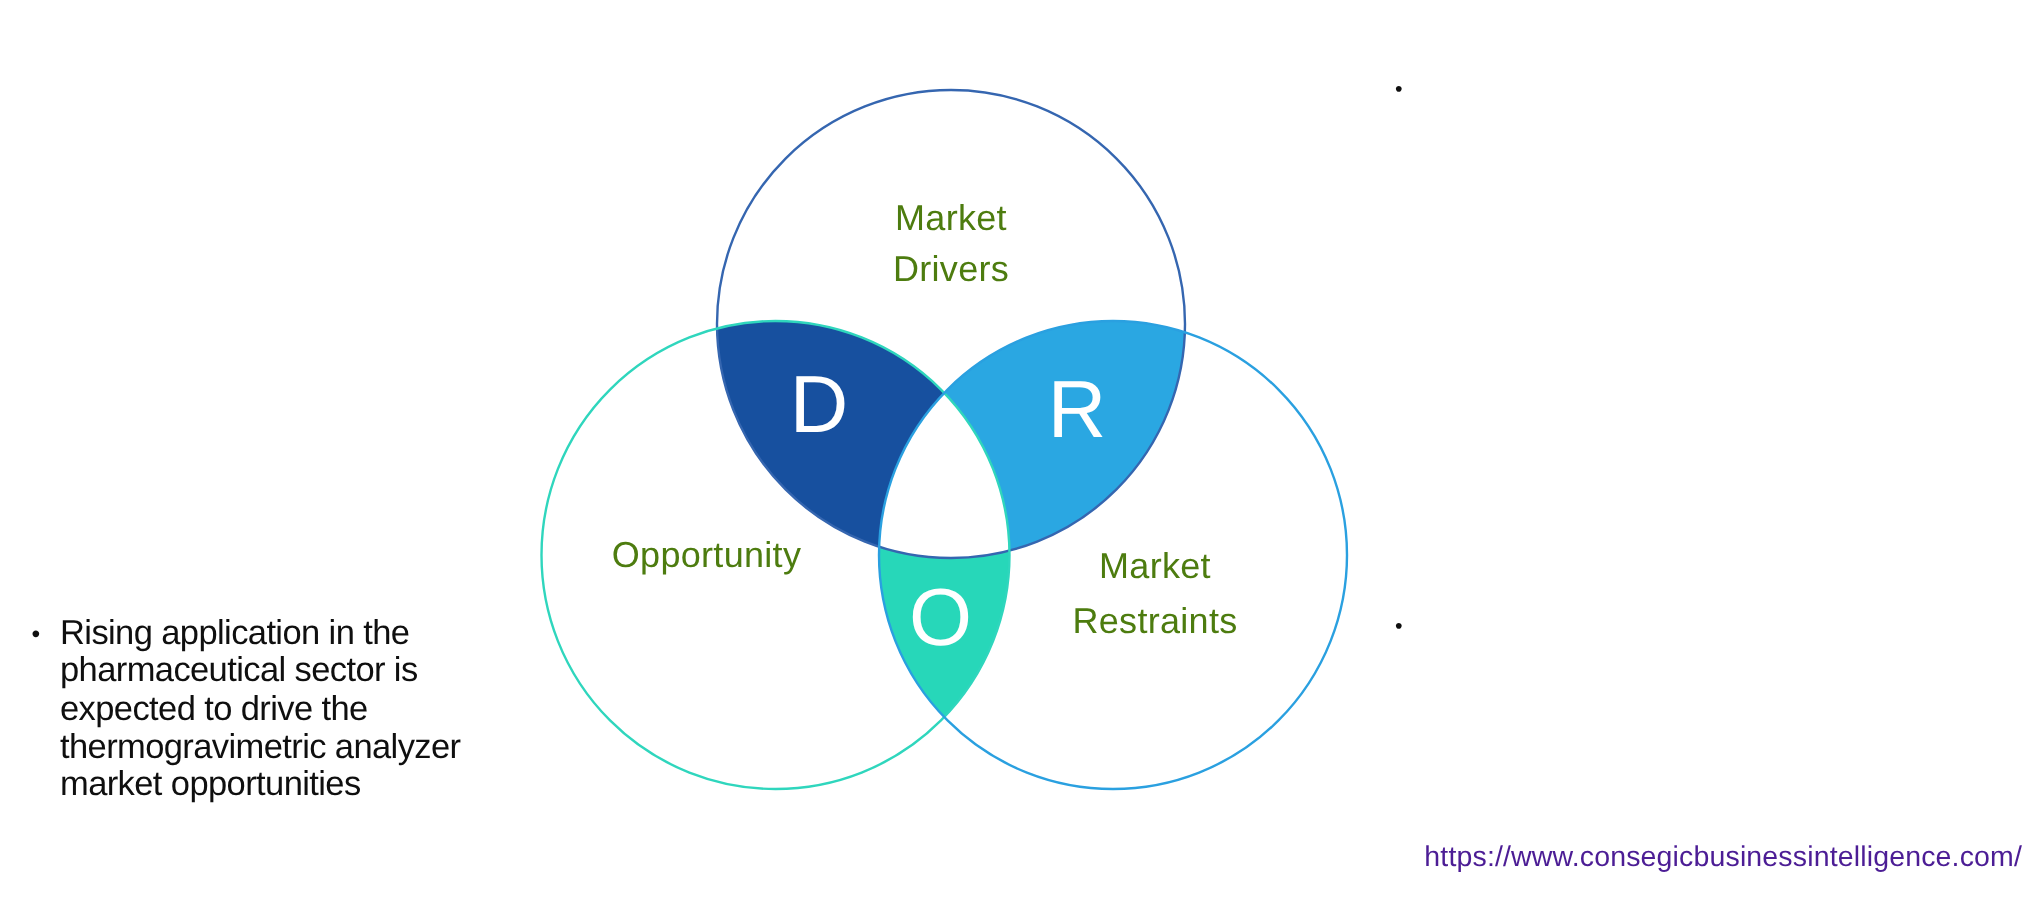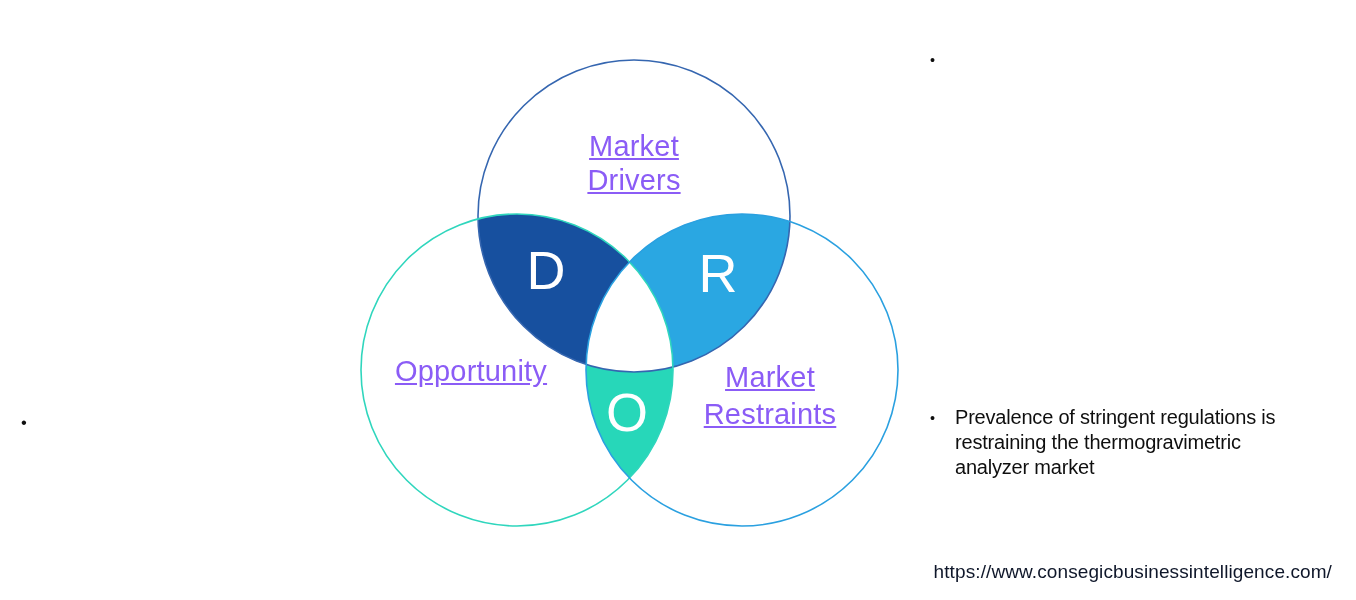--- a/index.html
+++ b/index.html
@@ -12,25 +12,24 @@
     font-family: "Liberation Sans", sans-serif;
     color: #141414;
   }
   #venn-svg { position: absolute; left: 0; top: 0; }
 
   .circle-label {
     position: absolute;
     transform: translate(-50%, -50%);
     text-align: center;
     white-space: pre-line;
-    color: #8b5cf6;
-    font-size: 29px;
+    color: #4d7c0f;
+    font-size: 24px;
     line-height: 34px;
     letter-spacing: 0.2px;
-    text-decoration: underline;
   }
   #label-restraints { line-height: 37px; }
 
   .petal-letter {
     position: absolute;
     transform: translate(-50%, -50%);
     color: #ffffff;
     font-size: 54px;
     line-height: 1;
   }
@@ -54,24 +53,24 @@
   #bullet-drivers .marker { width: 25px; }
 
   #bullet-restraints-note { left: 930px; top: 405px; width: 420px; font-size: 20px; line-height: 25px; letter-spacing: -0.2px; }
   #bullet-restraints-note .marker { width: 25px; }
 
   #bullet-opportunity-note { left: 21px; top: 409px; width: 352px; font-size: 23px; line-height: 25.3px; letter-spacing: -0.4px; }
   #bullet-opportunity-note .marker { width: 19px; }
 
   #footer-url {
     position: absolute;
-    right: 24px;
+    right: 8px;
     top: 561px;
     font-size: 19px;
-    color: #0f172a;
+    color: #4c1d95;
     letter-spacing: 0.1px;
   }
 </style>
 </head>
 <body>
 
 <div id="stage">
 
   <svg id="venn-svg" width="1356" height="600" viewBox="0 0 1356 600">
     <defs>
@@ -119,24 +118,26 @@
   <div class="petal-letter" style="left:718px; top:273px;">R</div>
 
   <div class="petal-letter" style="left:627px; top:412px;">O</div>
 
   <div class="bullet" id="bullet-drivers">
     <span class="marker">•</span>
   </div>
 
   <div class="bullet" id="bullet-restraints-note">
     <span class="marker">•</span>
-    <div class="bullet-text">Prevalence of stringent regulations is
-restraining the thermogravimetric
-analyzer market</div>
   </div>
 
   <div class="bullet" id="bullet-opportunity-note">
     <span class="marker">•</span>
+    <div class="bullet-text">Rising application in the
+pharmaceutical sector is
+expected to drive the
+thermogravimetric analyzer
+market opportunities</div>
   </div>
 
   <div id="footer-url">https://www.consegicbusinessintelligence.com/</div>
 
 </div>
 
 </body></html>

